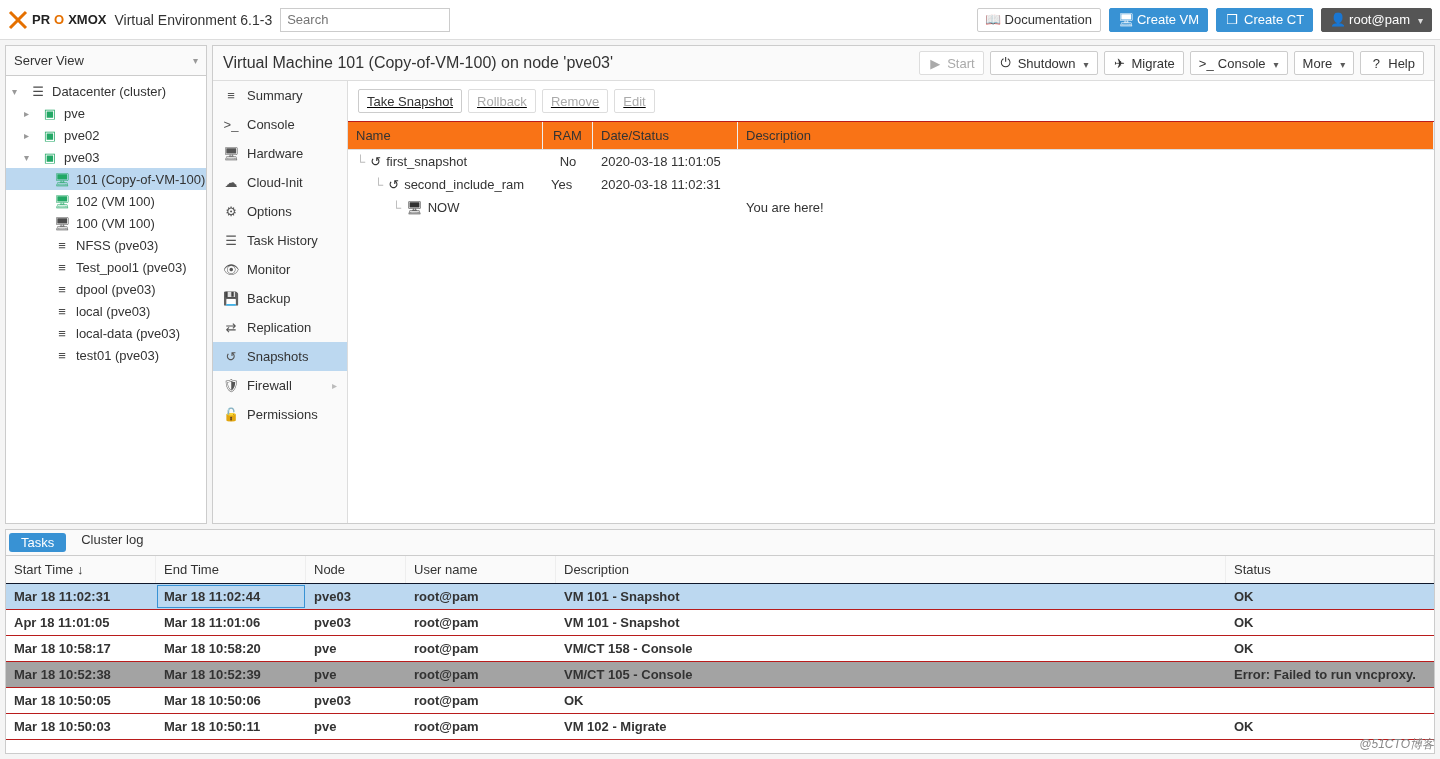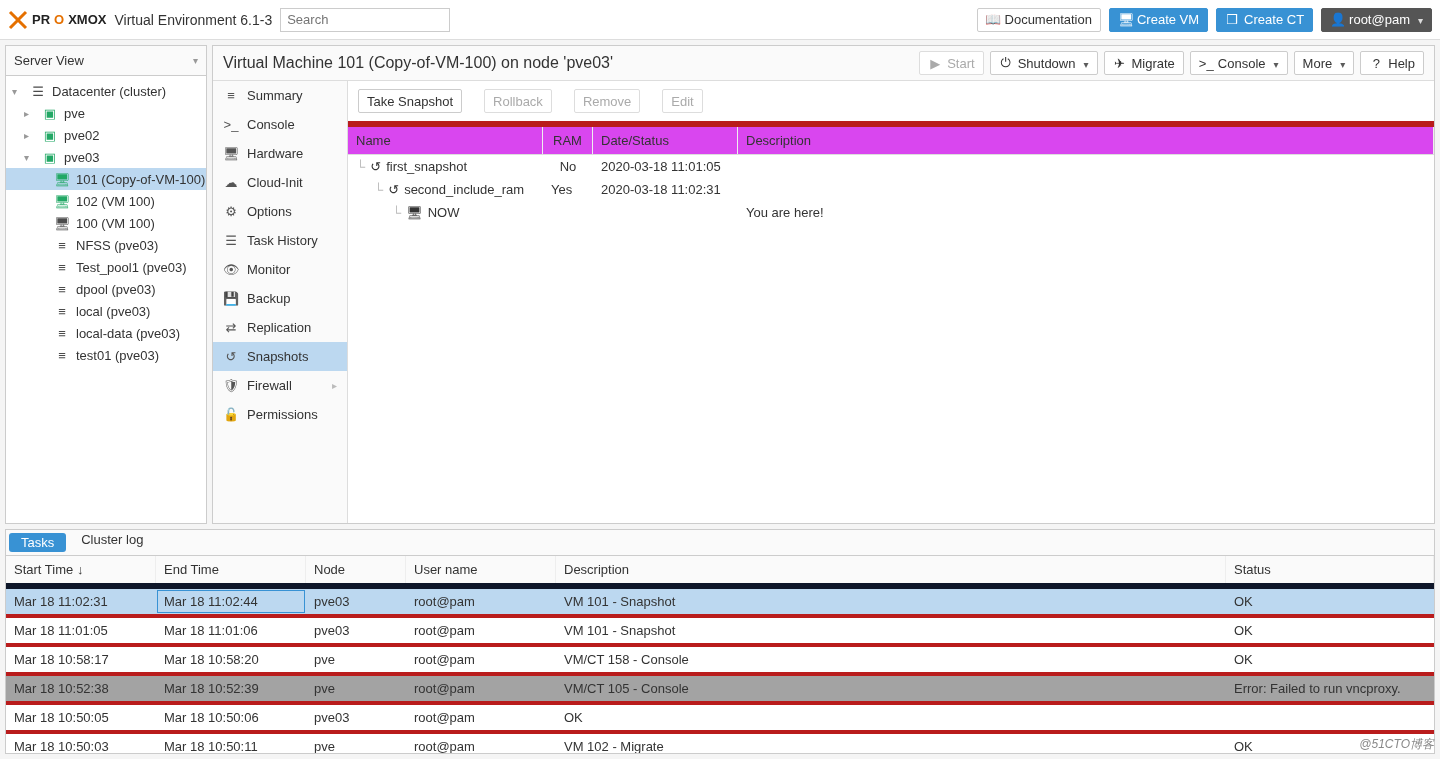--- a/index.html
+++ b/index.html
@@ -34,38 +34,38 @@
 .center-head .title { flex:1; color:#333; font-size:16px;}
 .center-body { flex:1; display:flex; min-height:0;}
 
 .sidemenu { width:135px; border-right:1px solid #ddd; background:#fafafa; }
 .menu-item { display:flex; align-items:center; gap:8px; height:29px; padding:0 10px; color:#333; cursor:pointer;}
 .menu-item.active { background:#bcd8f0; }
 .menu-item .micon{ width:16px; color:#555; text-align:center;}
 .menu-item .arrow{ margin-left:auto; color:#bbb; font-size:10px;}
 
 .snaparea { flex:1; display:flex; flex-direction:column; }
-.snap-toolbar{ display:flex; gap:22px; padding:8px 10px; border-bottom:6px solid #b91c1c;}
+.snap-toolbar{ display:flex; gap:6px; padding:8px 10px; border-bottom:1px solid #b91c1c;text-decoration:underline;}
 .btn.disabled{ color:#aaa; border-color:#ddd; cursor:default; }
-.snap-grid-head{ display:grid; grid-template-columns: 195px 50px 145px 1fr; border-bottom:1px solid #ddd; background:#d946ef;}
+.snap-grid-head{ display:grid; grid-template-columns: 195px 50px 145px 1fr; border-bottom:1px solid #ddd; background:#f97316;}
 .snap-grid-head div{ padding:6px 8px; color:#333; border-right:1px solid #eee;}
 .snap-row{ display:grid; grid-template-columns: 195px 50px 145px 1fr; }
 .snap-row div{ padding:4px 8px; color:#333;}
 .snap-name{ display:flex; align-items:center; gap:5px;}
 .tree-elbow{ color:#bbb;}
 
 .bottom { height:225px; border:1px solid #ccc; margin:0 5px 5px 5px; background:#fff; display:flex; flex-direction:column;}
 .tabs { display:flex; border-bottom:1px solid #ccc; background:#fafafa;}
 .tab { padding:2px 12px; cursor:pointer; color:#333;}
 .tab.active { background:#3892d4; color:#fff; border-radius:3px; margin:3px;}
 .task-head, .task-row { display:grid; grid-template-columns: 150px 150px 100px 150px 670px 1fr; }
-.task-head { border-bottom:6px solid #0f172a; background:#fafafa;}
+.task-head { border-bottom:1px solid #0f172a; background:#fafafa;}
 .task-head div { padding:6px 8px; color:#333; border-right:1px solid #eee;}
 .task-row div{ padding:5px 8px; color:#333; white-space:nowrap; overflow:hidden; text-overflow:ellipsis;}
-.task-row{ border-bottom:4px solid #b91c1c;}
+.task-row{ border-bottom:1px solid #b91c1c;font-weight:bold;}
 .task-row.selected{ background:#bcd8f0;}
 .task-row.selected div:nth-child(2){ outline:1px solid #3892d4; outline-offset:-2px;}
 .task-row.error{ background:#a3a3a3;}
 .watermark{ position:fixed; bottom:6px; right:6px; font-size:12px; color:#888; font-style:italic;}
 svg{display:block;}
 </style>
 </head>
 <body>
 
 <div class="topbar">
@@ -324,21 +324,21 @@
   <div id="task-rows" style="overflow:hidden">
       <div class="task-row selected">
         <div>Mar 18 11:02:31</div>
         <div>Mar 18 11:02:44</div>
         <div>pve03</div>
         <div>root@pam</div>
         <div>VM 101 - Snapshot</div>
         <div>OK</div>
       </div>
       <div class="task-row">
-        <div>Mar 18 11:01:05</div>
+        <div>Apr 18 11:01:05</div>
         <div>Mar 18 11:01:06</div>
         <div>pve03</div>
         <div>root@pam</div>
         <div>VM 101 - Snapshot</div>
         <div>OK</div>
       </div>
       <div class="task-row">
         <div>Mar 18 10:58:17</div>
         <div>Mar 18 10:58:20</div>
         <div>pve</div>

